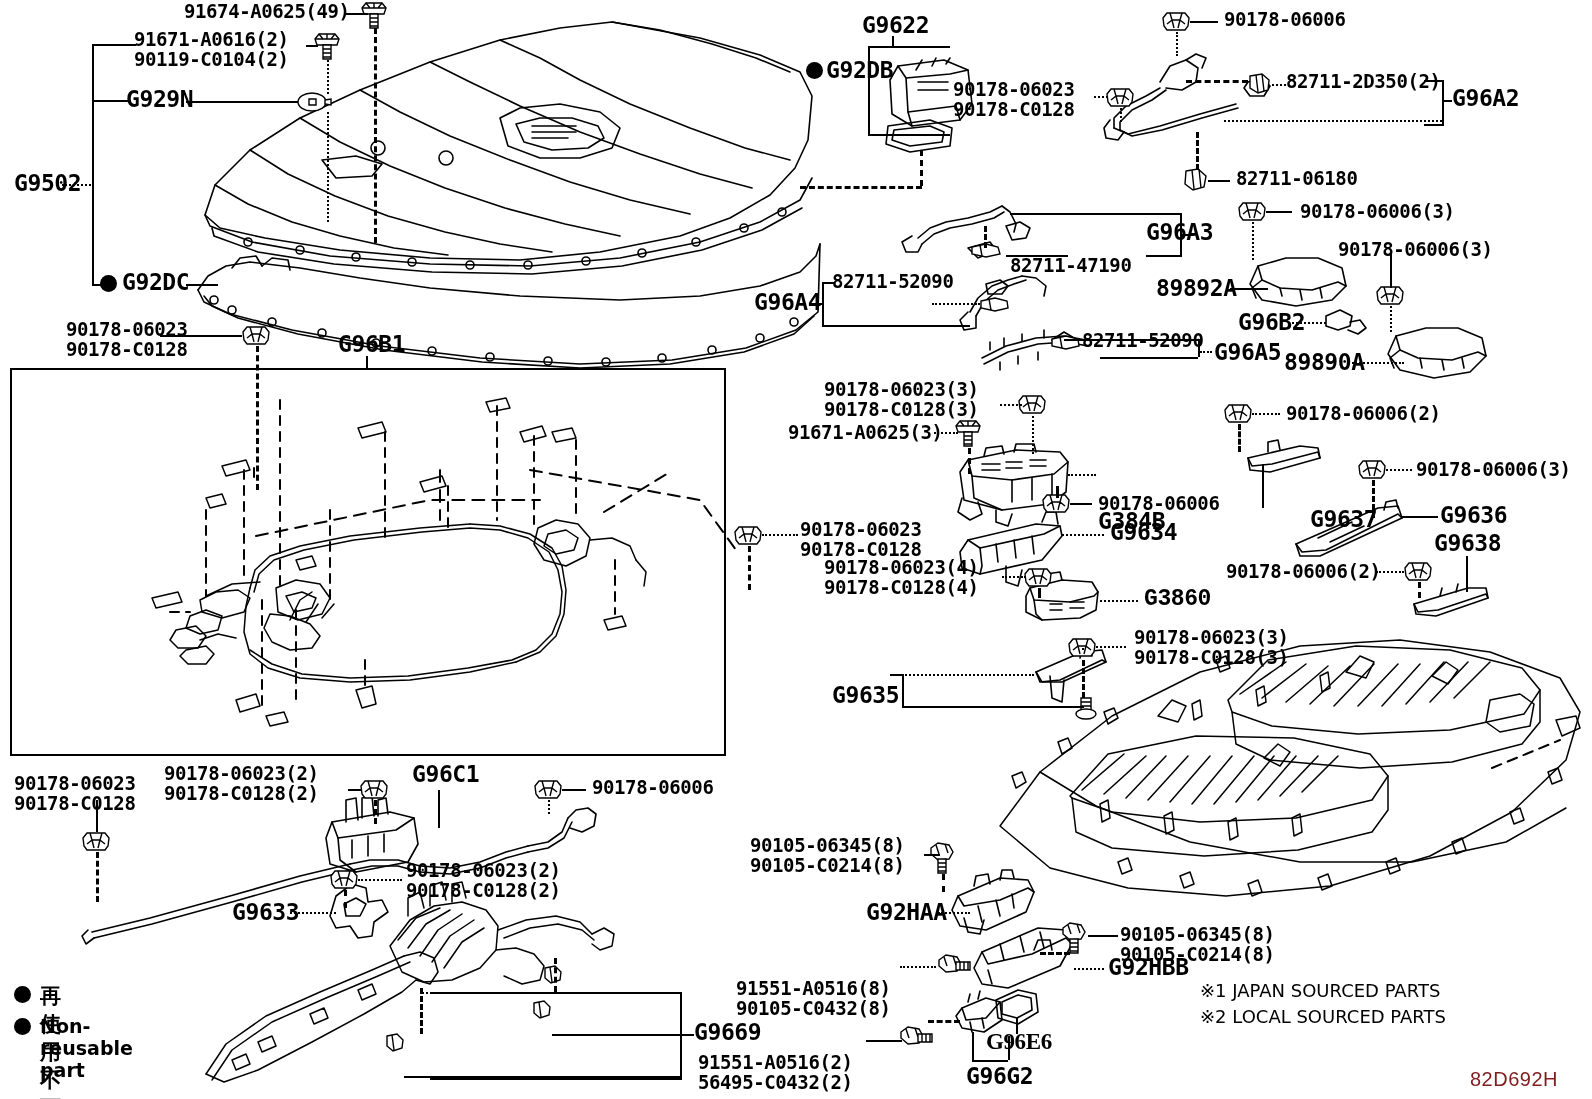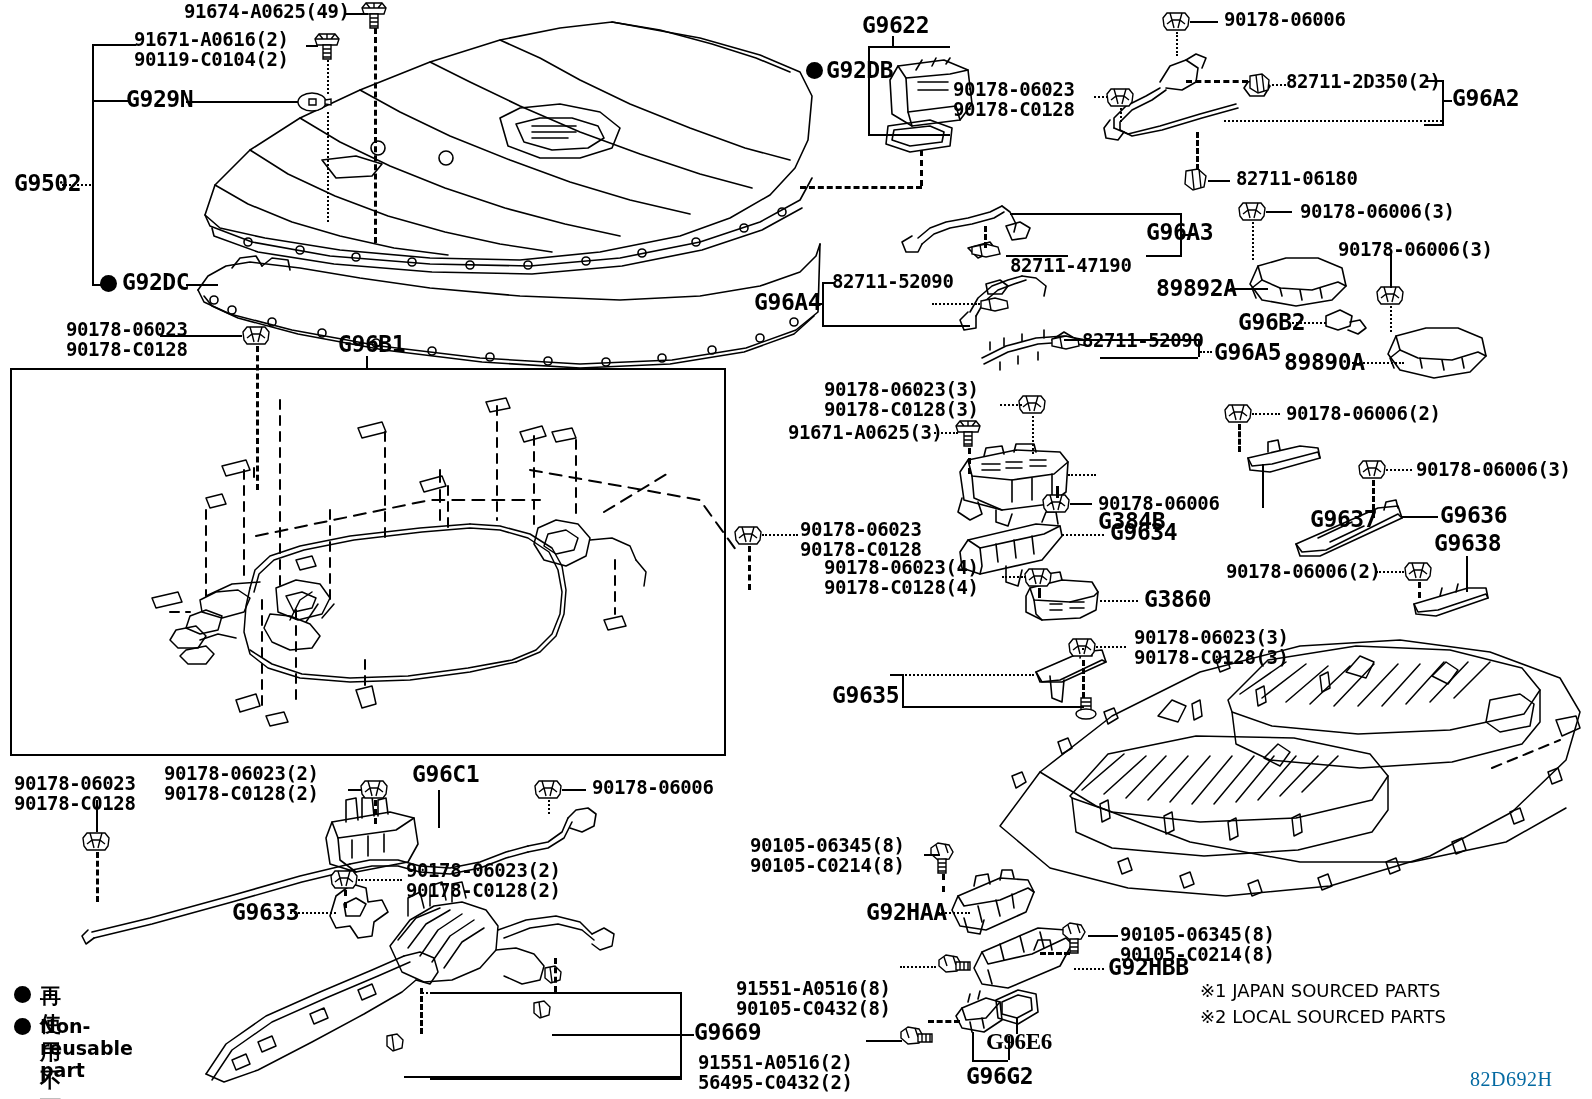--- a/index.html
+++ b/index.html
@@ -45,22 +45,22 @@
   
   svg.art{position:absolute;left:0;top:0;width:1592px;height:1099px;overflow:visible;pointer-events:none;}
   svg.art *{vector-effect:non-scaling-stroke;}
 
   .legend{position:absolute;font-weight:bold;}
   .legend .jp{font-family:"DejaVu Sans","Liberation Sans",sans-serif;font-size:21px;}
   .legend .en{font-family:"DejaVu Sans","Liberation Sans",sans-serif;font-size:19px;}
 
   .note{position:absolute;font-family:"DejaVu Sans","Liberation Sans",sans-serif;
         font-size:18px;color:#000;line-height:1.45;white-space:pre;}
-  .sheetcode{position:absolute;font-family:Liberation Serif, serif;
-        font-size:20px;font-weight:normal;color:#0369a1;letter-spacing:0.5px;text-align:center;}
+  .sheetcode{position:absolute;font-family:Liberation Sans, sans-serif;
+        font-size:20px;font-weight:normal;color:#7f1d1d;letter-spacing:0.5px;text-align:center;}
 </style>
 </head>
 <body>
 
 <div id="sheet">
 
   <svg class="art" viewBox="0 0 1592 1099">
     <g fill="none" stroke="#000" stroke-width="1.6" stroke-linejoin="round" stroke-linecap="round">
 
       <g>
@@ -856,21 +856,21 @@
   <div class="lbl two x2" style="left:824px;top:400px;">90178-C0128(3)</div>
   <div class="lbl pn" style="left:788px;top:423px;">91671-A0625(3)</div>
   <div class="lbl code" style="left:1098px;top:462px;margin-top:48px;">G384B</div>
   <div class="lbl pn" style="left:1098px;top:494px;">90178-06006</div>
 
   <div class="lbl two x1" style="left:800px;top:520px;">90178-06023</div>
   <div class="lbl two x2" style="left:800px;top:540px;">90178-C0128</div>
   <div class="lbl code" style="left:1110px;top:521px;">G9634</div>
   <div class="lbl two x1" style="left:824px;top:558px;">90178-06023(4)</div>
   <div class="lbl two x2" style="left:824px;top:578px;">90178-C0128(4)</div>
-  <div class="lbl code" style="left:1144px;top:588px;">G3860</div>
+  <div class="lbl code" style="left:1144px;top:588px;font-family:Liberation Mono, monospace;">G3860</div>
 
   <div class="lbl pn" style="left:1286px;top:404px;">90178-06006(2)</div>
   <div class="lbl code" style="left:1310px;top:508px;">G9637</div>
   <div class="lbl pn" style="left:1416px;top:460px;">90178-06006(3)</div>
   <div class="lbl code" style="left:1440px;top:504px;">G9636</div>
   <div class="lbl code" style="left:1434px;top:532px;">G9638</div>
   <div class="lbl pn" style="left:1226px;top:562px;">90178-06006(2)</div>
 
   <div class="lbl two x1" style="left:1134px;top:628px;">90178-06023(3)</div>
   <div class="lbl two x2" style="left:1134px;top:648px;">90178-C0128(3)</div>

